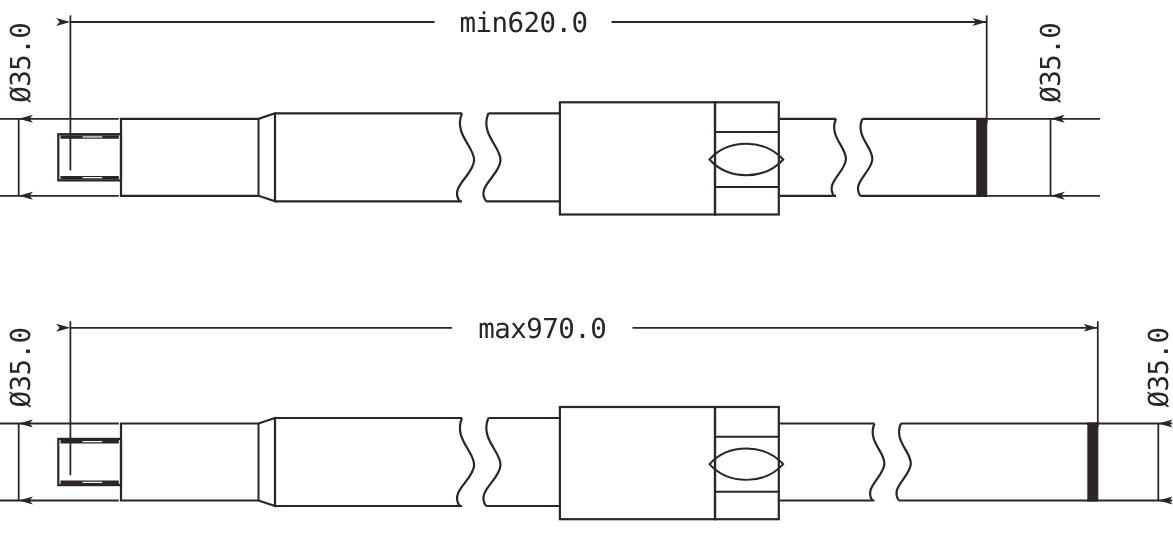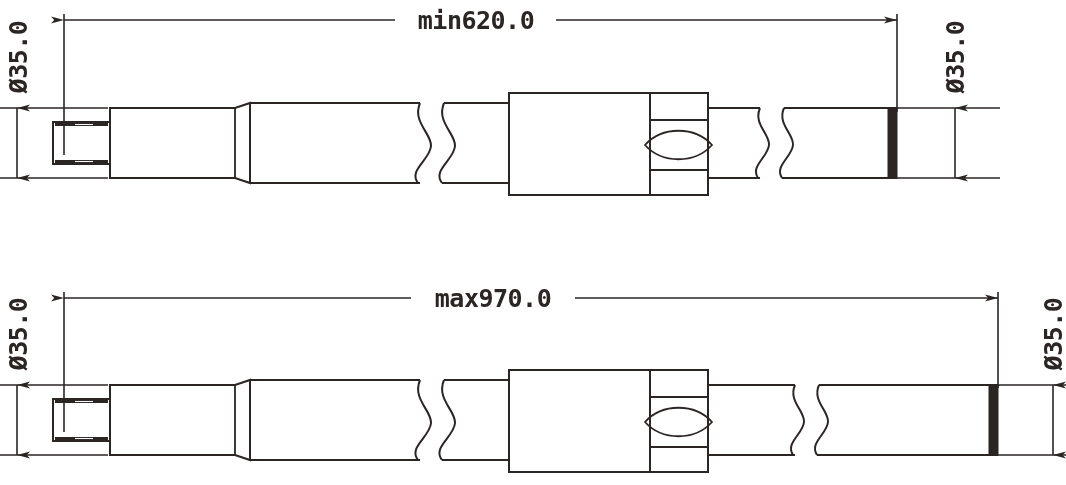--- a/index.html
+++ b/index.html
@@ -1,21 +1,21 @@
 <!DOCTYPE html>
 <html><head>
 <meta charset="utf-8">
 <style>
   html,body{margin:0;padding:0;background:#ffffff;}
   body{
     width:1066px;height:485px;
     font-family:"DejaVu Sans Mono", monospace;
     overflow:hidden;
   }
-  #stage{position:relative;width:1066px;height:485px;background:#fff;font-weight:bold;}
+  #stage{position:relative;width:1066px;height:485px;background:#fff;}
   svg.drw{position:absolute;left:0;top:0;width:1066px;height:485px;}
   .dimtext{
     font-family:"DejaVu Sans Mono", monospace;
     font-size:25px;
     fill:#2b2524;
     letter-spacing:-0.5px;
   }
   .dimtext-v{
     font-family:"DejaVu Sans Mono", monospace;
     font-size:25px;

